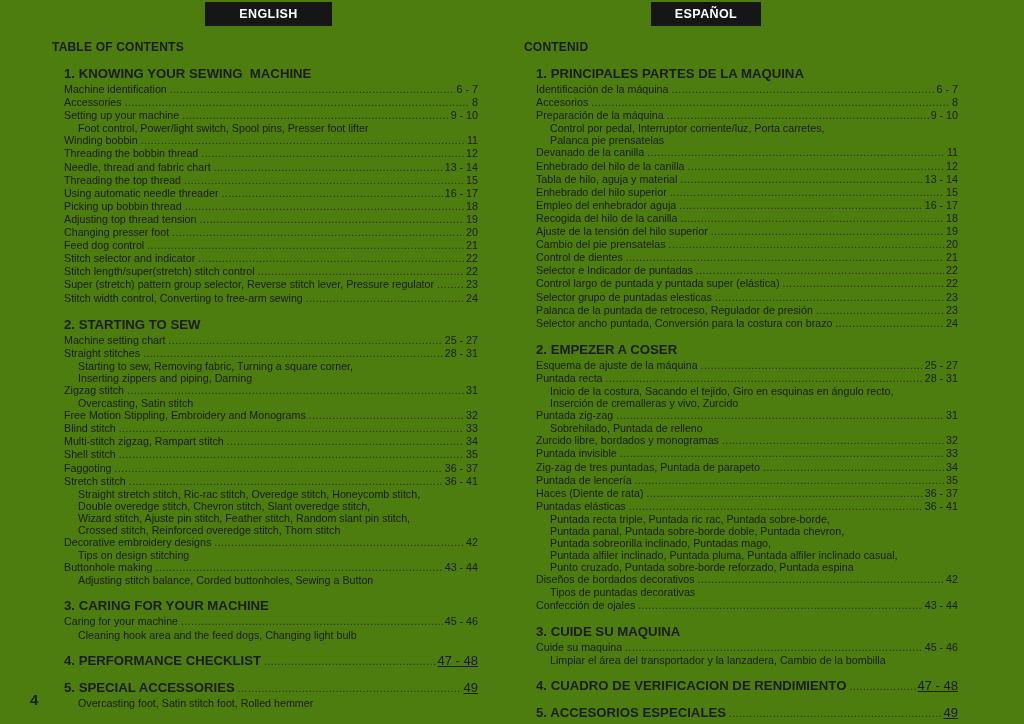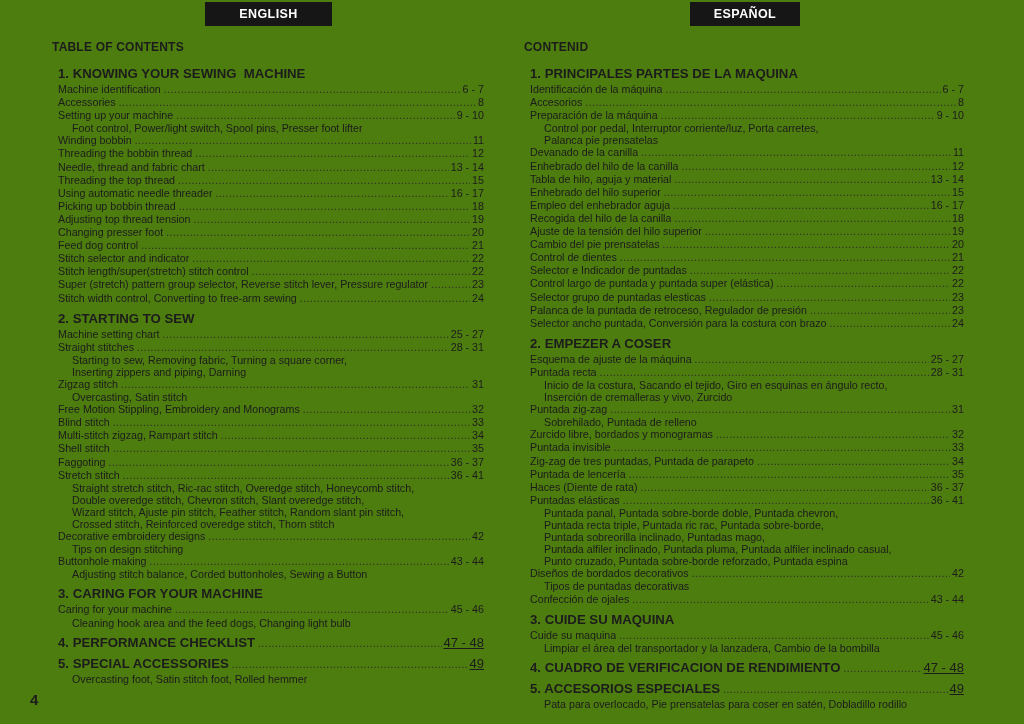--- a/index.html
+++ b/index.html
@@ -16,32 +16,32 @@
     background: #4d7c0f;
     overflow: hidden;
   }
   .lang-tab {
     position: absolute; top: 2px; height: 24px;
     background: #161616; color: #ffffff;
     font-weight: bold; font-size: 12.5px; letter-spacing: 0.4px;
     display: flex; align-items: center; justify-content: center;
   }
   .tab-en { left: 205px; width: 127px; }
-  .tab-es { left: 690px; width: 110px; }
+  .tab-es { left: 651px; width: 110px; }
 
   .col { position: absolute; top: 40px; }
   .col-en { left: 52px;  width: 438px; }
   .col-es { left: 524px; width: 446px; }
 
   .toc-title {
     font-size: 12px; font-weight: bold; letter-spacing: 0.2px;
     margin: 0 0 12px 0;
   }
 
-  .section { margin: 6px; }
+  .section { margin: 12px; }
   .section-heading {
     font-size: 13.2px; font-weight: bold;
     margin: 6px 0 2px 0;
     white-space: pre-wrap;
   }
   .section:first-child .section-heading { margin-top: 0; }
   .section-heading.with-pages { display: flex; align-items: baseline; justify-content: flex-end; }
   .section-heading .heading-text { white-space: pre-wrap; }
   .section-heading .pages { font-weight: normal; font-size: 13px; text-decoration: underline; }
 
@@ -421,24 +421,24 @@
             <span class="entry-title">Haces (Diente de rata)</span>
             <span class="leader"></span>
             <span class="pages">36 - 37</span>
           </div>
           <div class="toc-entry">
             <span class="entry-title">Puntadas elásticas</span>
             <span class="leader"></span>
             <span class="pages">36 - 41</span>
           </div>
           <div class="toc-entry sub">
+            <span class="entry-title">Puntada recta triple, Puntada ric rac, Puntada sobre-borde,</span>
+          </div>
+          <div class="toc-entry sub">
             <span class="entry-title">Puntada panal, Puntada sobre-borde doble, Puntada chevron,</span>
-          </div>
-          <div class="toc-entry sub">
-            <span class="entry-title">Puntada recta triple, Puntada ric rac, Puntada sobre-borde,</span>
           </div>
           <div class="toc-entry sub">
             <span class="entry-title">Puntada sobreorilla inclinado, Puntadas mago,</span>
           </div>
           <div class="toc-entry sub">
             <span class="entry-title">Puntada alfiler inclinado, Puntada pluma, Puntada alfiler inclinado casual,</span>
           </div>
           <div class="toc-entry sub">
             <span class="entry-title">Punto cruzado, Puntada sobre-borde reforzado, Puntada espina</span>
           </div>

